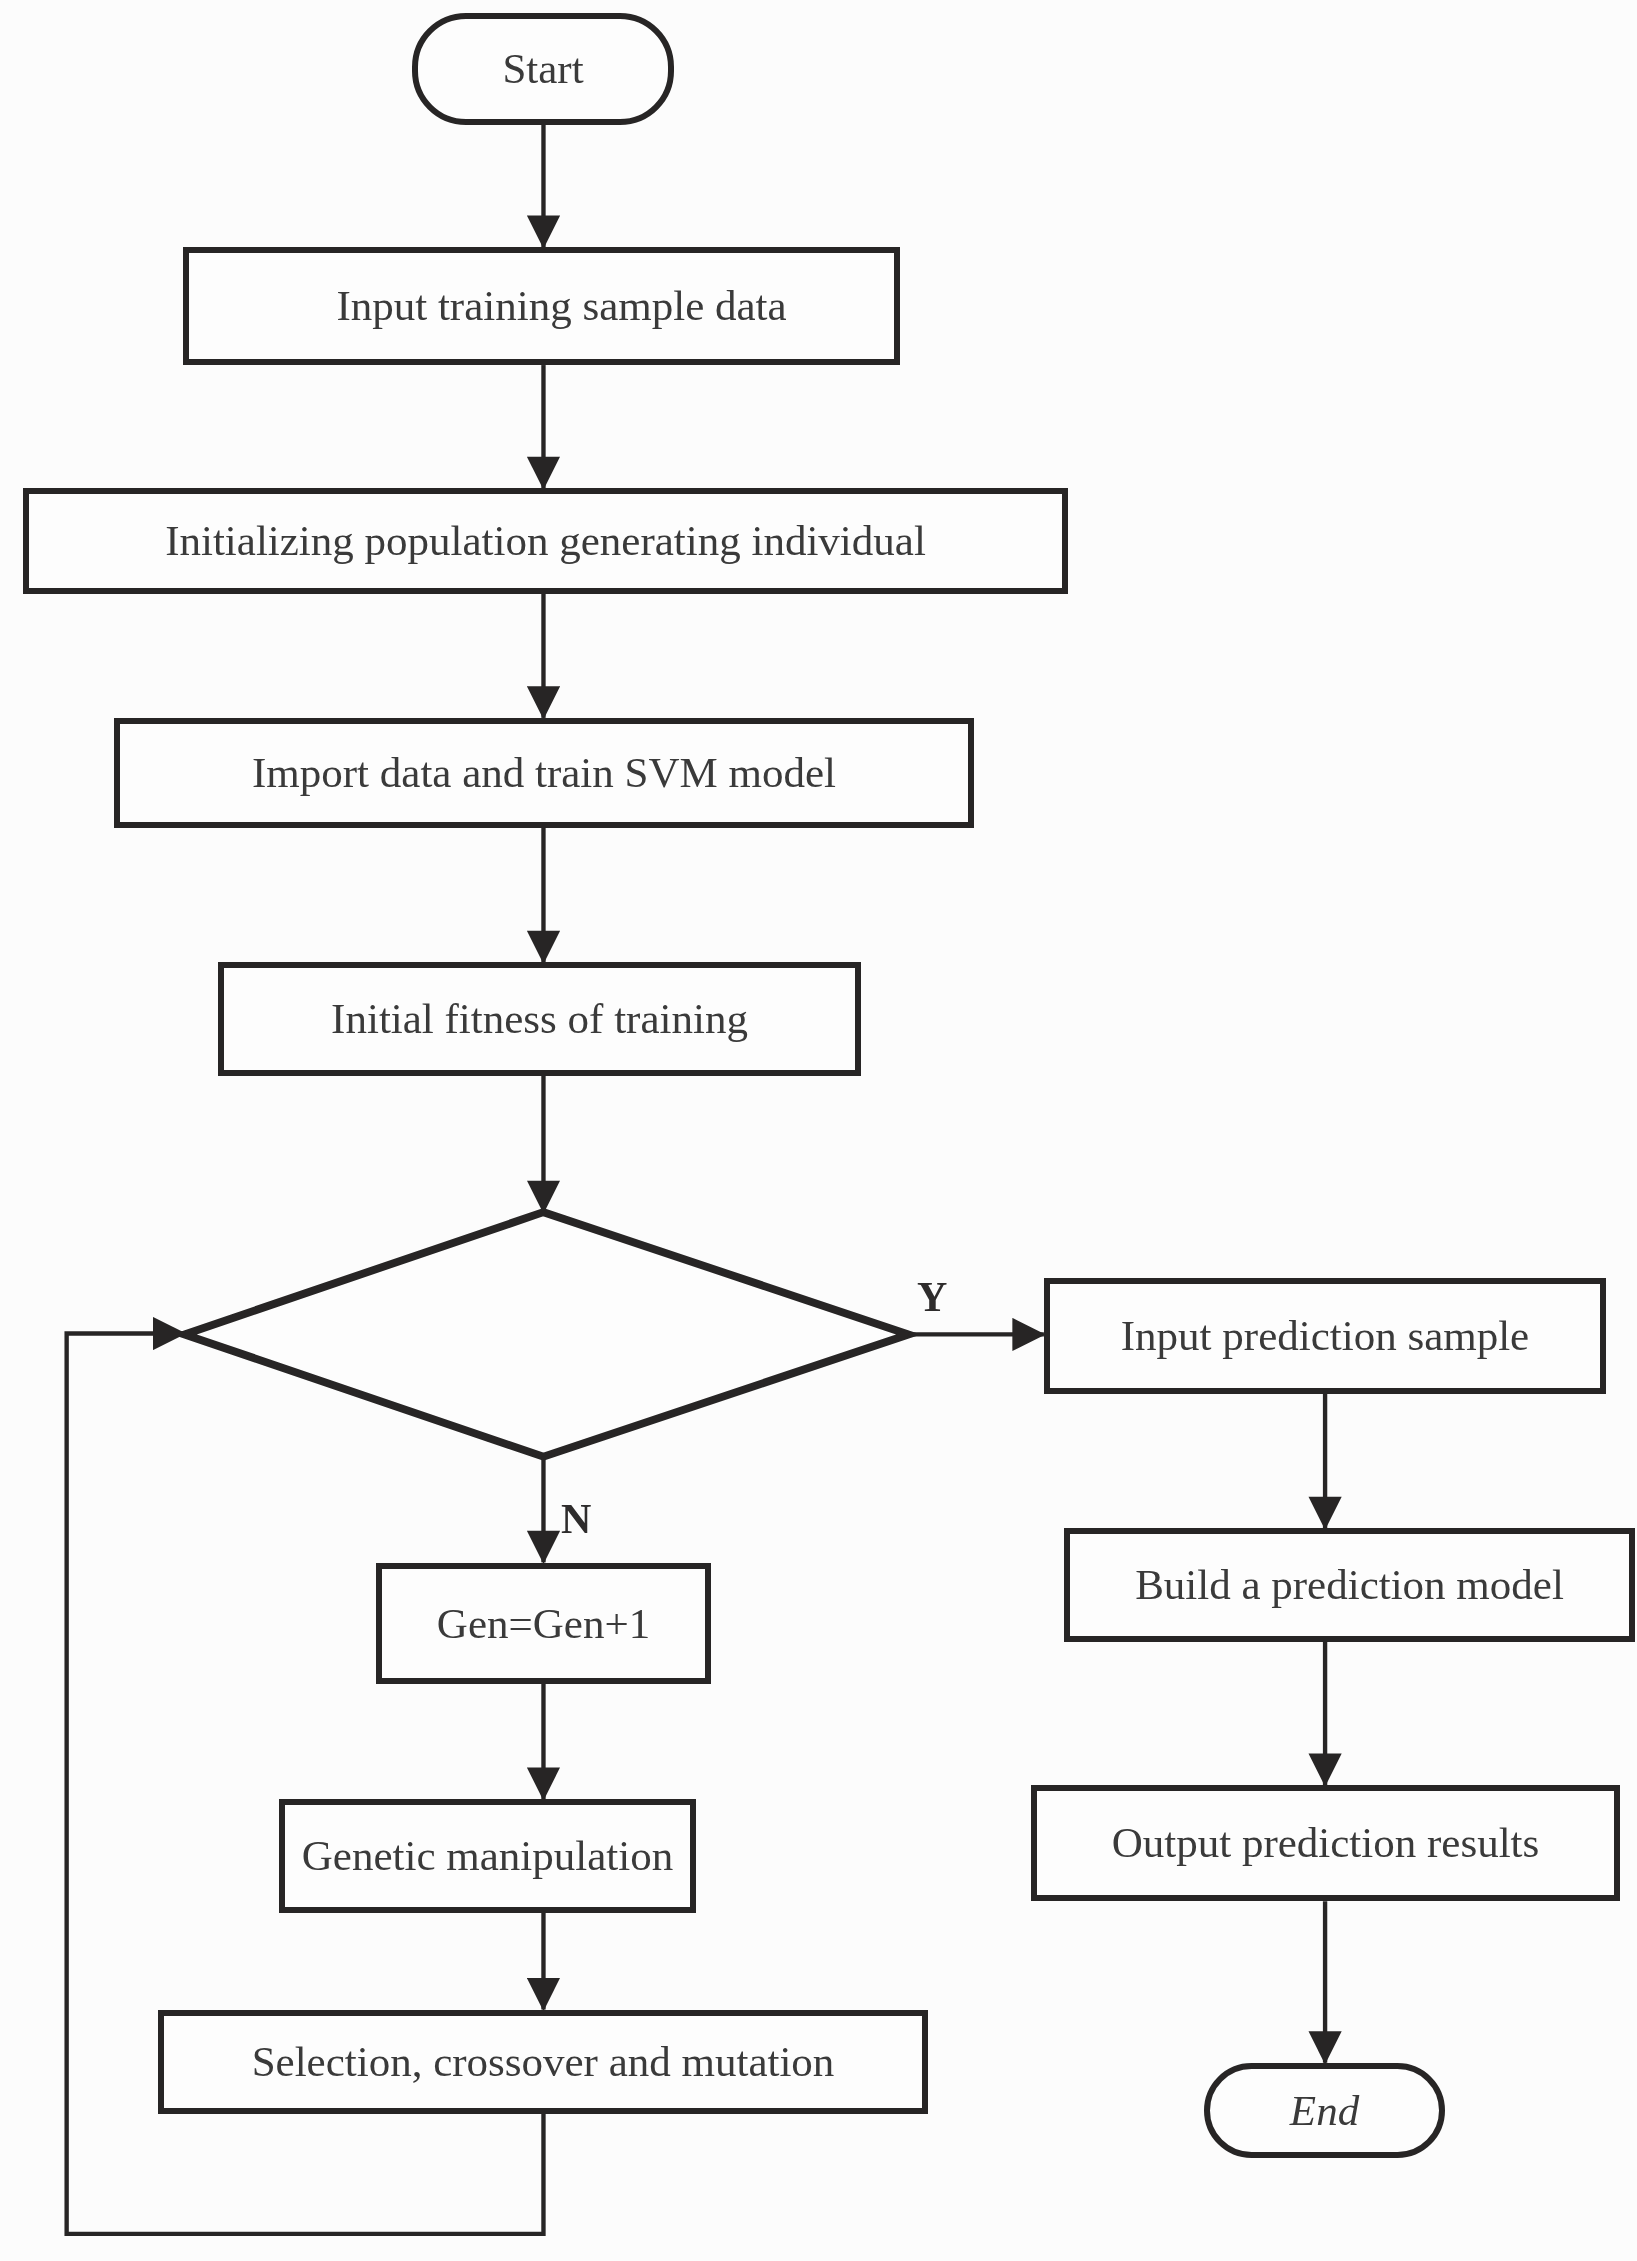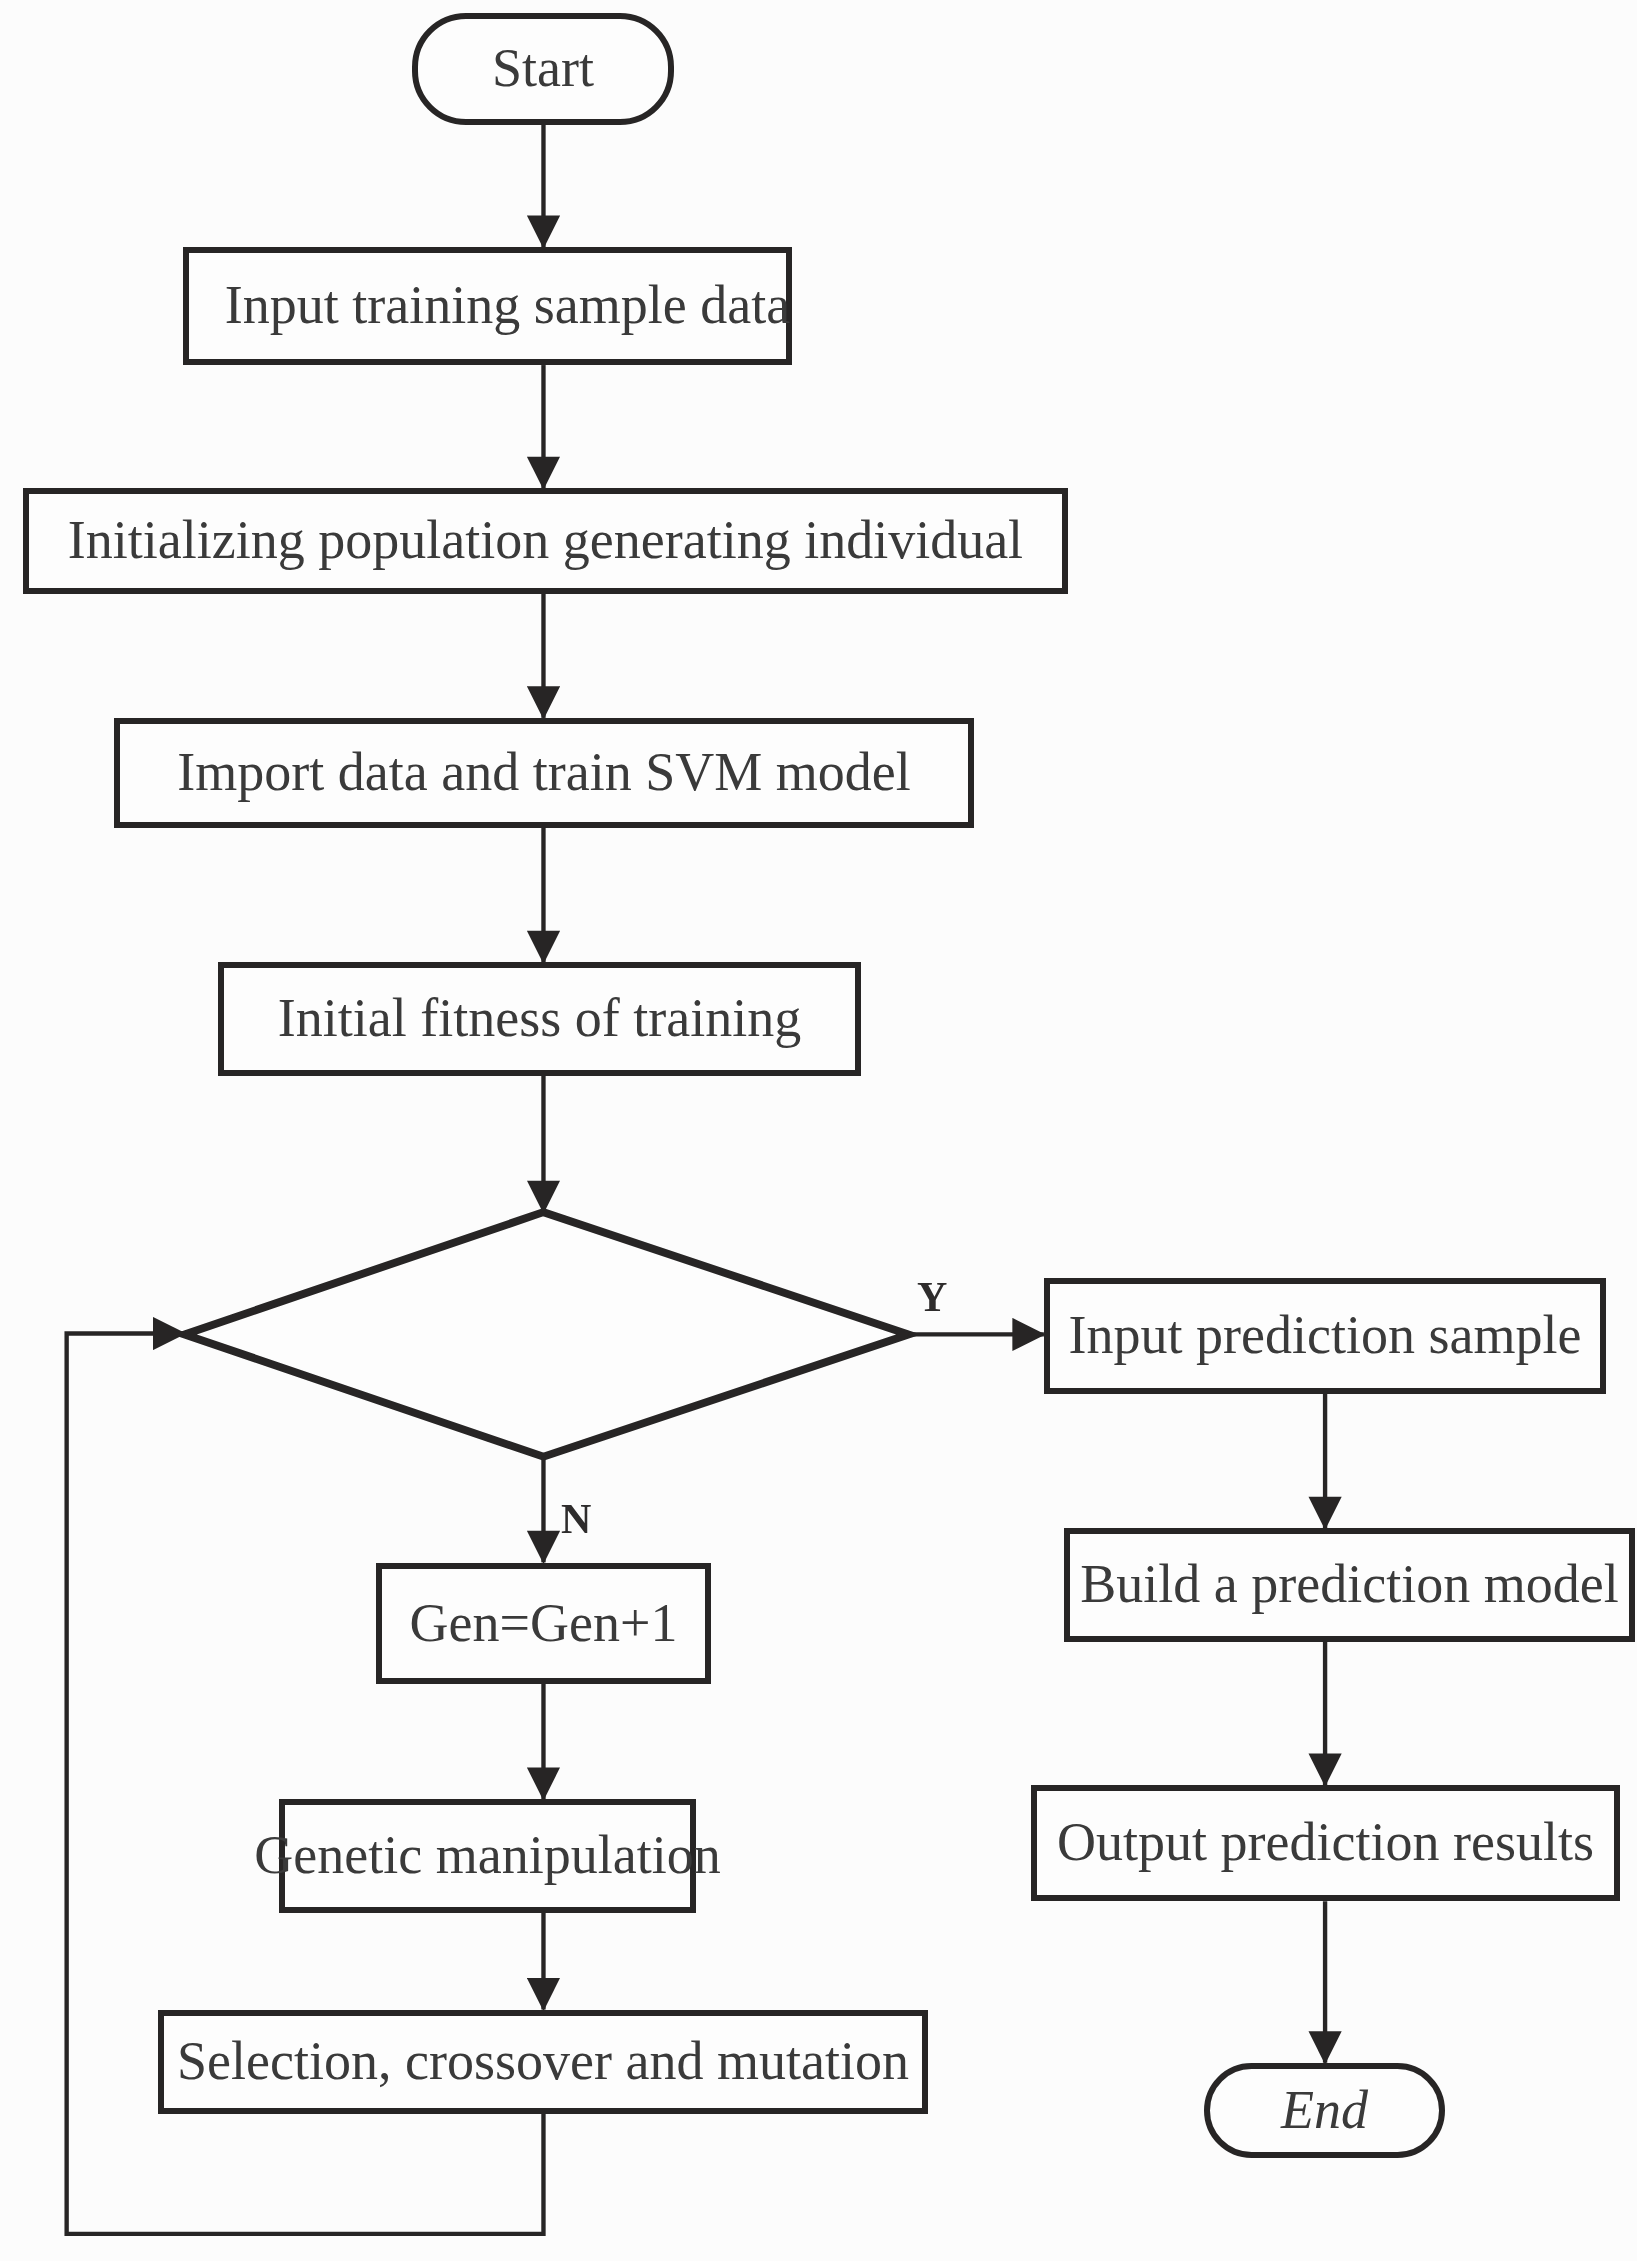--- a/index.html
+++ b/index.html
@@ -15,21 +15,21 @@
   svg.wires { position: absolute; left: 0; top: 0; width: 1638px; height: 2261px; }
   .node {
     position: absolute;
     box-sizing: border-box;
     display: flex;
     align-items: center;
     justify-content: center;
     text-align: center;
     background: #fdfdfd;
     border: 6.1px solid #272525;
-    font-size: 54px;
+    font-size: 43px;
     line-height: 1.1;
     white-space: nowrap;
   }
   .terminator { border-radius: 54px; }
   .diamond-label {
     position: absolute;
     display: flex;
     align-items: center;
     justify-content: center;
     text-align: center;
@@ -71,21 +71,21 @@
 
     <line x1="1040" y1="1528" x2="1195" y2="1528" stroke="#272525" stroke-width="5" marker-end="url(#arrow)"></line>
 
     <line x1="1517" y1="1596" x2="1517" y2="1750" stroke="#272525" stroke-width="5" marker-end="url(#arrow)"></line>
     <line x1="1517" y1="1880" x2="1517" y2="2044" stroke="#272525" stroke-width="5" marker-end="url(#arrow)"></line>
     <line x1="1517" y1="2177" x2="1517" y2="2362" stroke="#272525" stroke-width="5" marker-end="url(#arrow)"></line>
   </svg>
 
   <div class="node terminator" style="left:412px; top:13px; width:262px; height:112px;">Start</div>
 
-  <div class="node" style="left:183px; top:247px; width:609px; height:118px;padding-left:40px;">Input training sample data</div>
+  <div class="node" style="left:183px; top:247px; width:717px; height:118px;padding-left:40px;">Input training sample data</div>
 
   <div class="node" style="left:23px; top:488px; width:1045px; height:106px;">Initializing population generating individual</div>
 
   <div class="node" style="left:114px; top:718px; width:860px; height:110px;">Import data and train SVM model</div>
 
   <div class="node" style="left:218px; top:962px; width:643px; height:114px;">Initial fitness of training</div>
 
 
   <div class="branch-label" style="left:917px; top:1273px;">Y</div>
   <div class="branch-label" style="left:561px; top:1495px;">N</div>

